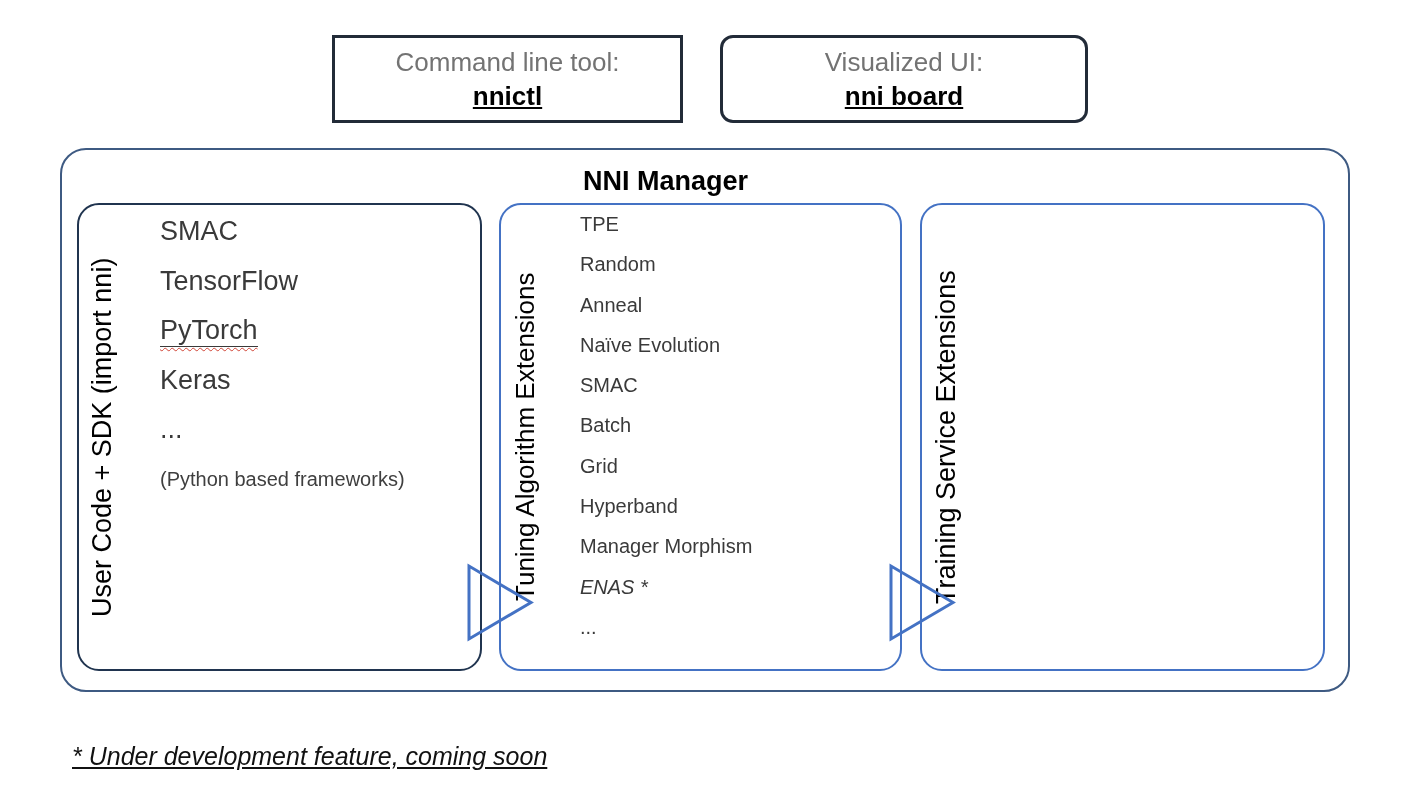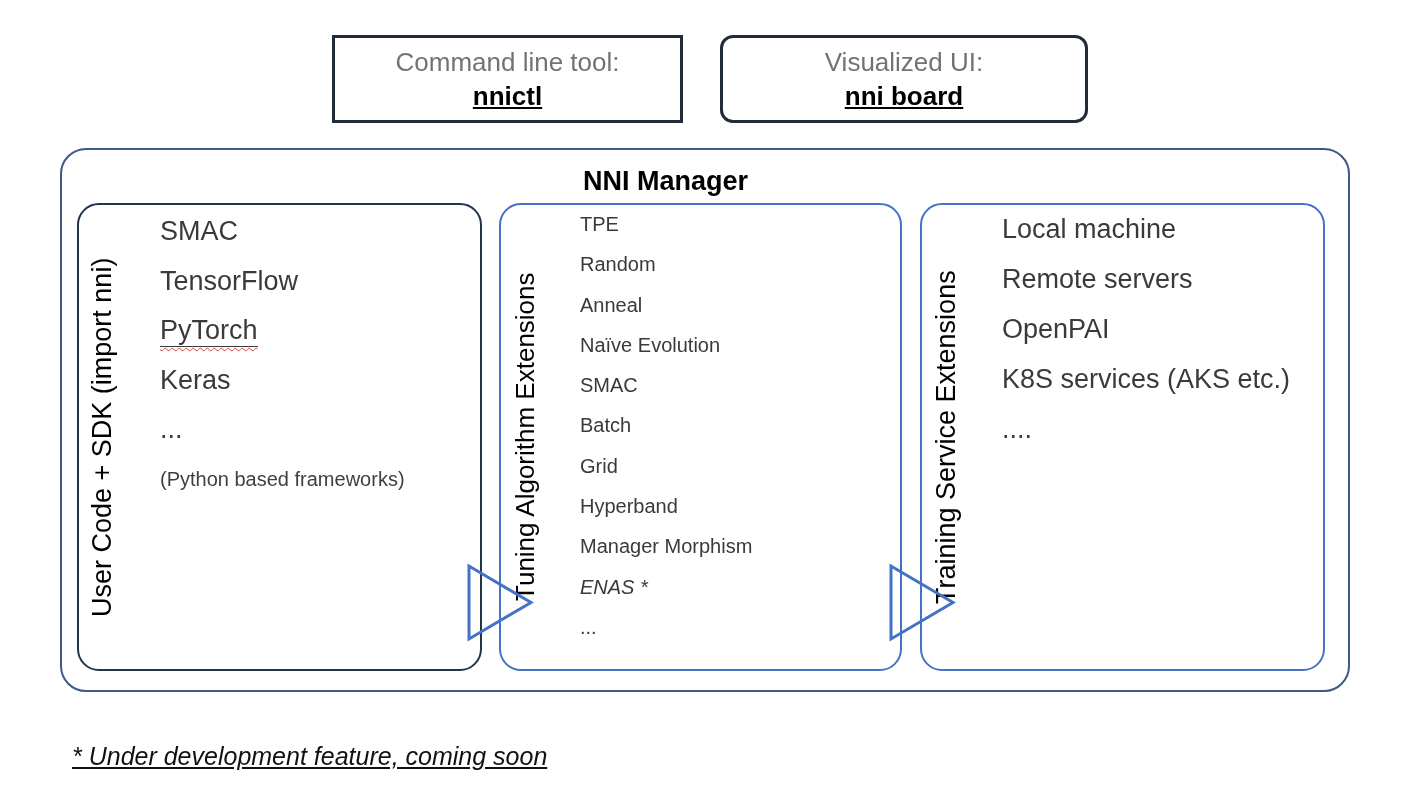--- a/index.html
+++ b/index.html
@@ -115,27 +115,20 @@
       <div class="li"><span>Anneal</span></div>
       <div class="li"><span>Naïve Evolution</span></div>
       <div class="li"><span>SMAC</span></div>
       <div class="li"><span>Batch</span></div>
       <div class="li"><span>Grid</span></div>
       <div class="li"><span>Hyperband</span></div>
       <div class="li"><span>Manager Morphism</span></div>
       <div class="li italic"><span>ENAS *</span></div>
       <div class="li"><span>...</span></div>
     </div>
-  <div class="list l3">
-      <div class="li"><span>Local machine</span></div>
-      <div class="li"><span>Remote servers</span></div>
-      <div class="li"><span>OpenPAI</span></div>
-      <div class="li"><span>K8S services (AKS etc.)</span></div>
-      <div class="li"><span>....</span></div>
-    </div>
 
   <svg class="arrows" width="1413" height="792" viewBox="0 0 1413 792">
     <polygon points="469,566 469,639 531,602.5" fill="none" stroke="#4472c4" stroke-width="3"></polygon>
     <polygon points="891,566 891,639 953,602.5" fill="none" stroke="#4472c4" stroke-width="3"></polygon>
   </svg>
 
   <div class="footnote">* Under development feature, coming soon</div>
 
 </div>
 

